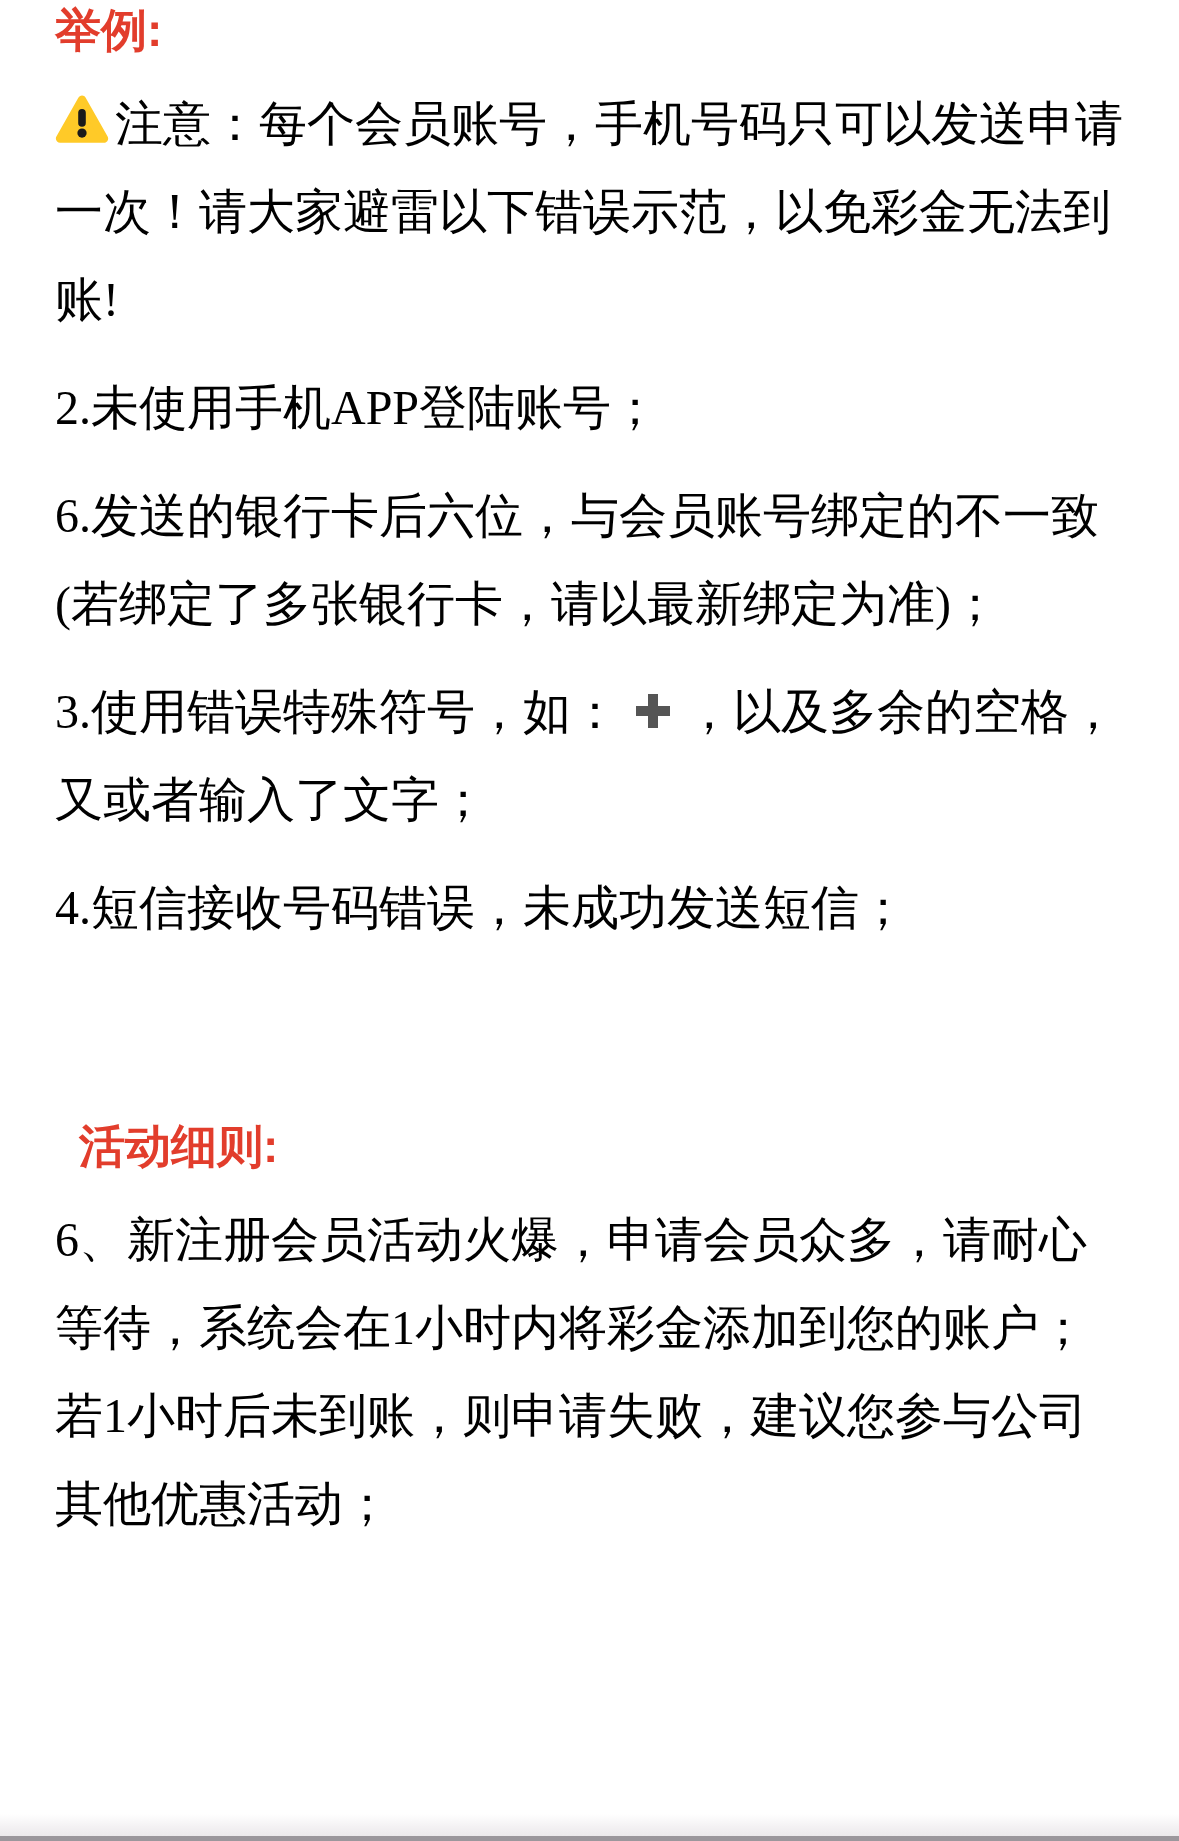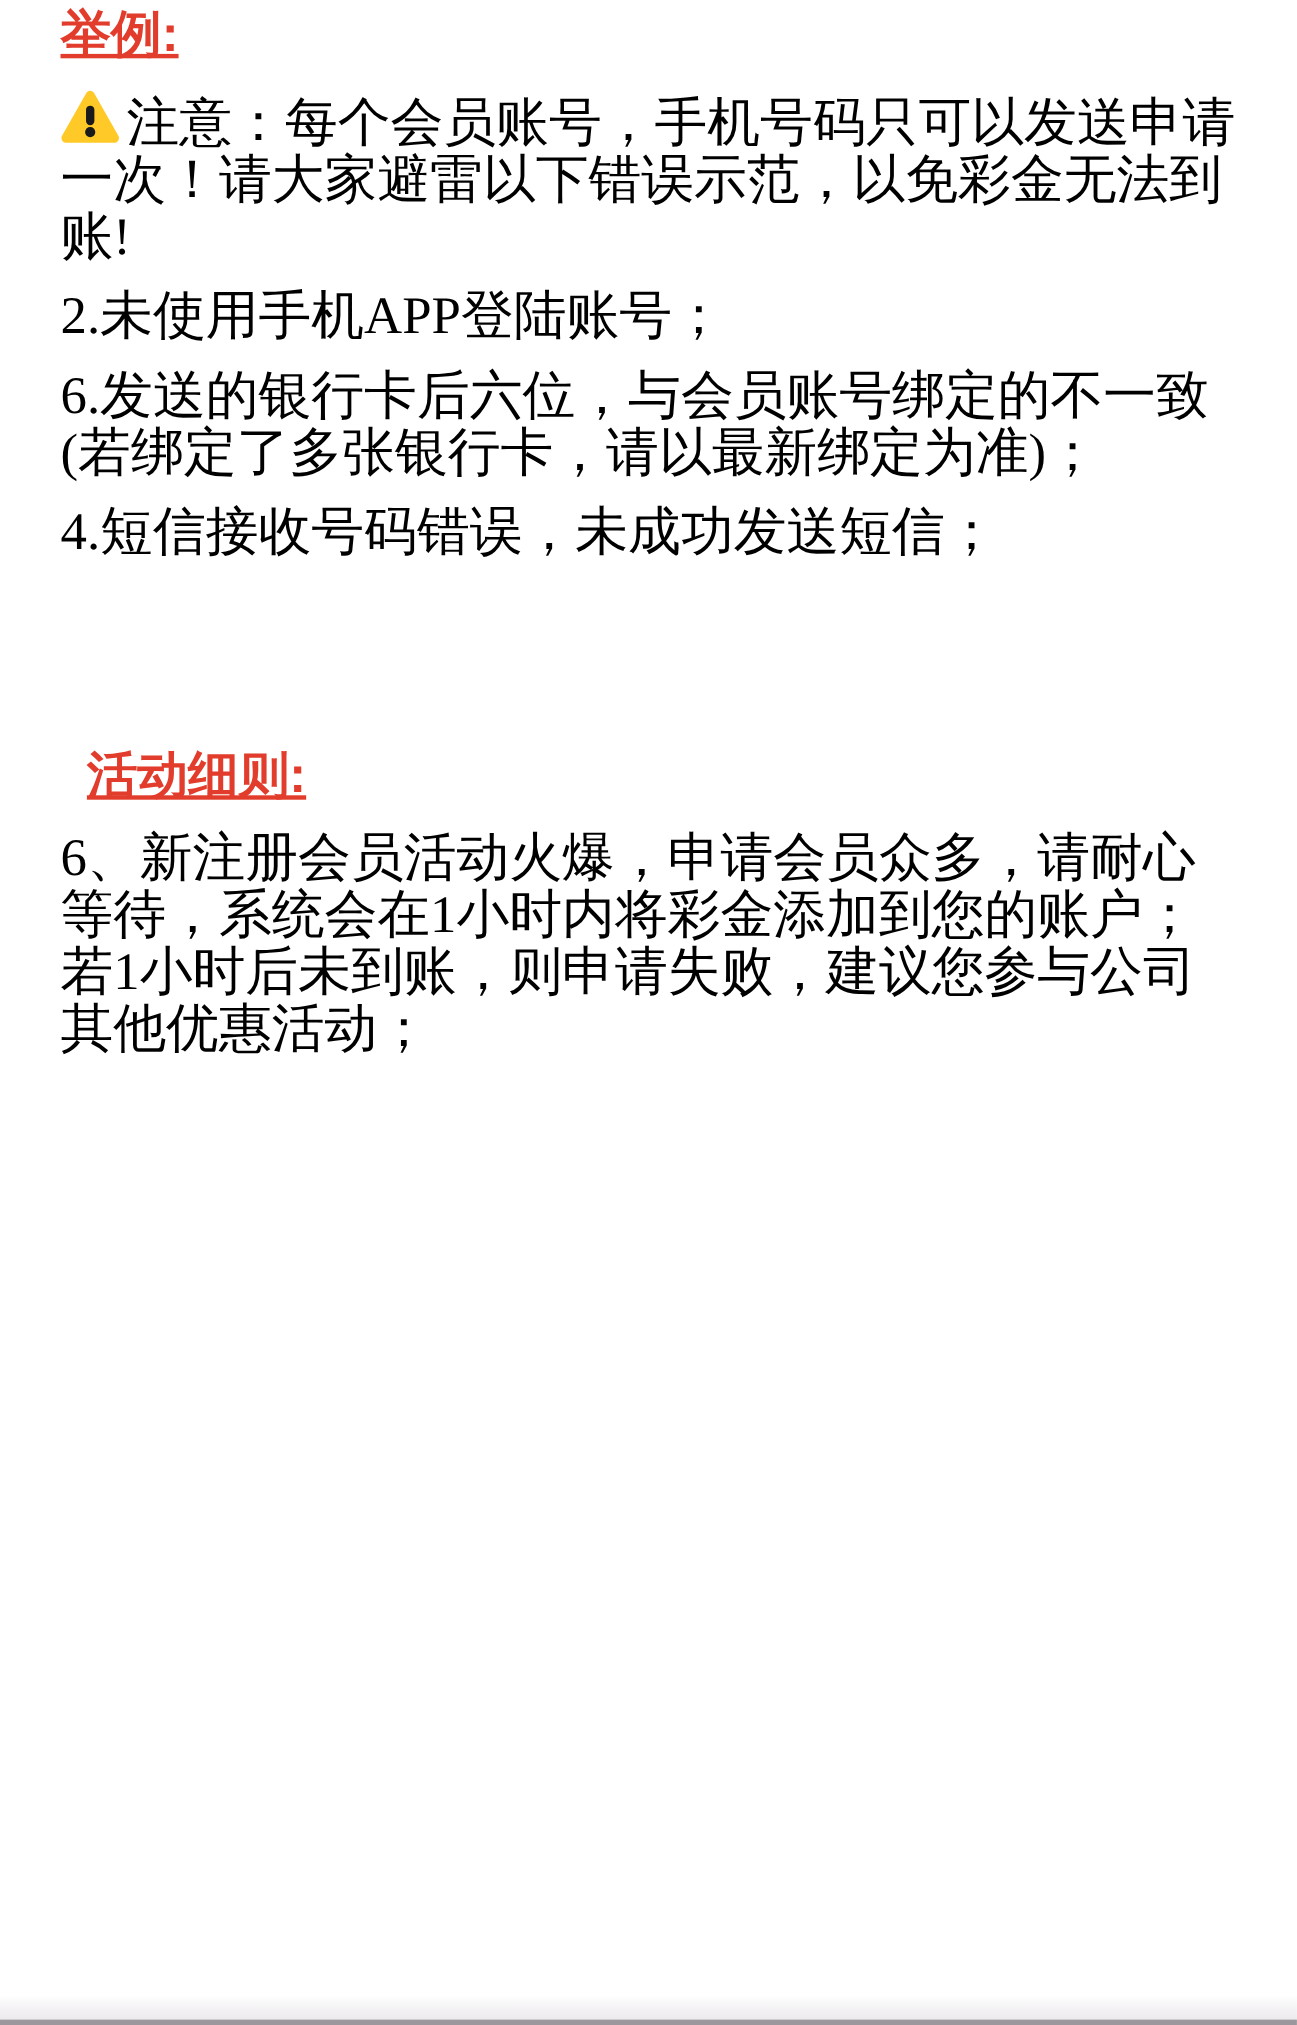--- a/index.html
+++ b/index.html
@@ -13,27 +13,26 @@
   }
   .content { padding:2px 48px 0 55px; }
 
   .sec-heading {
     font-family:"Liberation Sans","DejaVu Sans",sans-serif;
     font-weight:bold;
     font-size:46px;
     line-height:56px;
     color:#e23d2c;
     margin:0 0 22px 0;
-    text-decoration:underline;
   }
   .rules-heading { margin-top:166px;margin-left:24px; }
 
   p.body-par {
     font-size:48px;
-    line-height:52px;
+    line-height:88px;
     margin:0 0 20px 0;
     word-break:break-word;
   }
 
   .warn-icon-wrap {
     display:inline-block;
     width:54px; height:54px;
     vertical-align:-7px;
     margin-right:6px;
   }
@@ -74,20 +73,27 @@
   </p>
 
   <p class="body-par">
     <span>2.未使用手机APP登陆账号；</span>
   </p>
 
   <p class="body-par">
     <span>6.发送的银行卡后六位，与会员账号绑定的不一致(若绑定了多张银行卡，请以最新绑定为准)；</span>
   </p>
 
+  <p class="body-par">
+    <span>3.使用错误特殊符号，如：</span><span class="plus-icon-wrap">
+      <svg viewBox="0 0 40 40" width="40" height="40" aria-hidden="true">
+        <path d="M15 3h10v12h12v10H25v12H15V25H3V15h12z" fill="#555555"></path>
+      </svg>
+    </span><span>，以及多余的空格，又或者输入了文字；</span>
+  </p>
 
   <p class="body-par">
     <span>4.短信接收号码错误，未成功发送短信；</span>
   </p>
 
   <h2 class="sec-heading rules-heading">活动细则:</h2>
 
 
 
   <p class="body-par">

